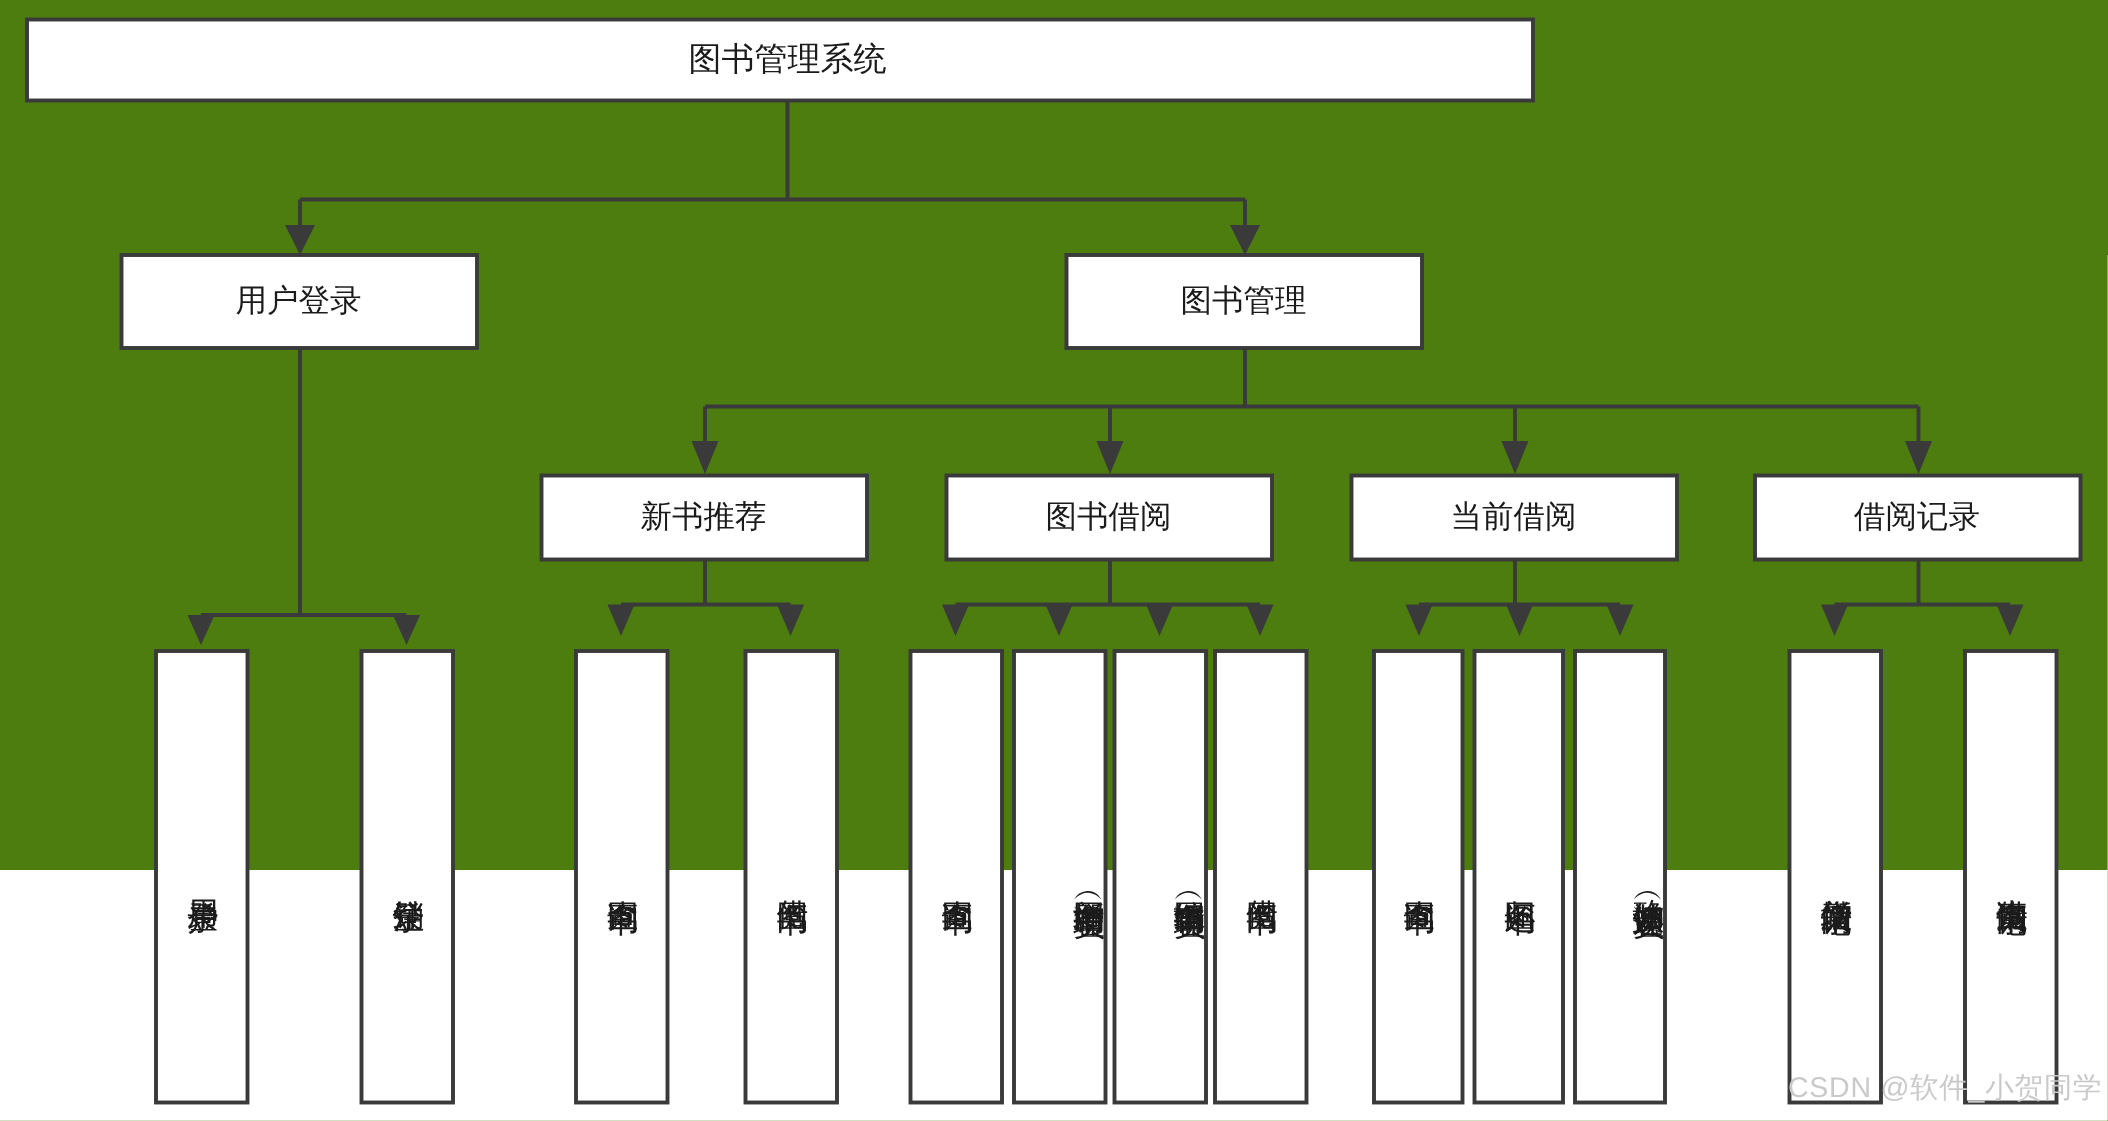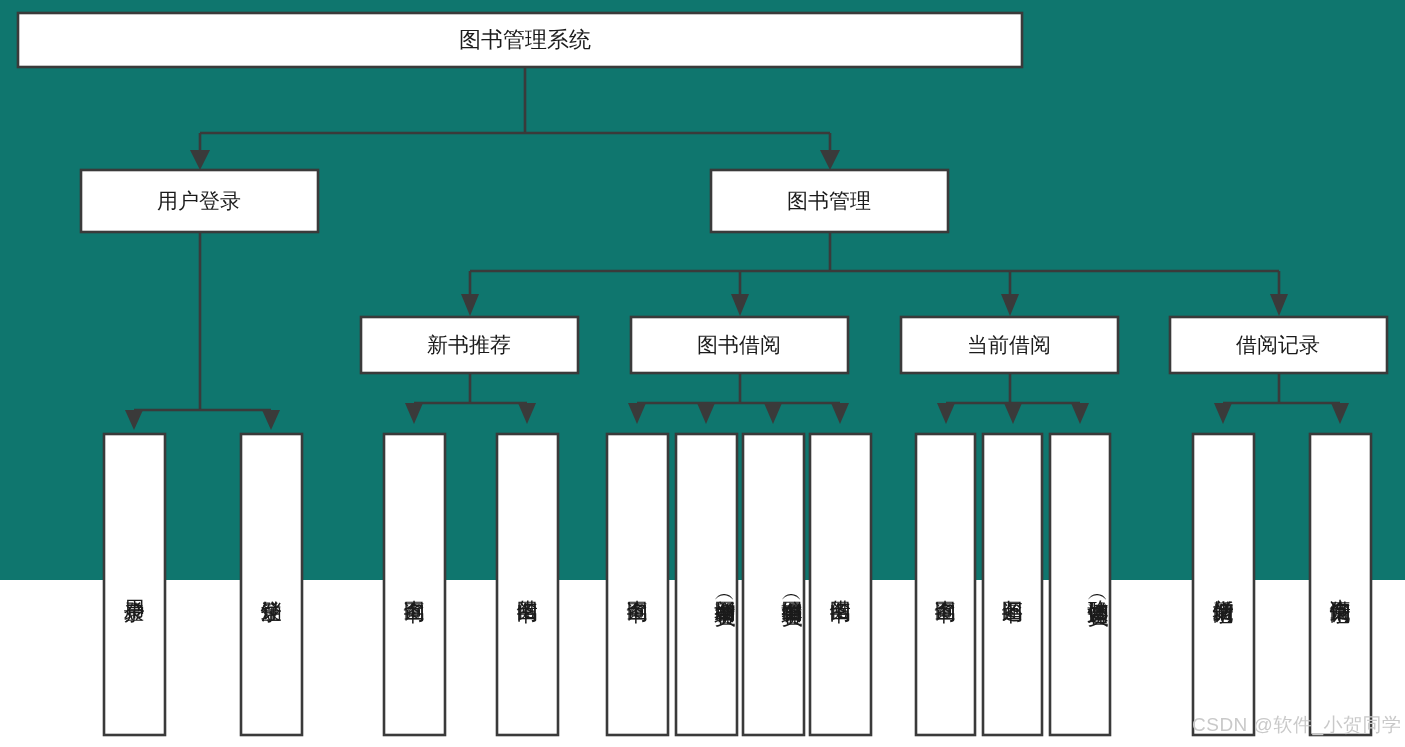--- a/index.html
+++ b/index.html
@@ -10,21 +10,21 @@
   body {
     width: 1405px;
     height: 747px;
     font-family: "Liberation Sans", "DejaVu Sans", sans-serif;
     overflow: hidden;
   }
   #diagram-root {
     position: relative;
     width: 1405px;
     height: 580px;
-    background: #0f766e;
+    background: #4d7c0f;
   }
   svg.diagram-canvas {
     position: absolute;
     left: 0;
     top: 0;
     width: 1405px;
     height: 747px;
     display: block;
   }
   .node-box {

